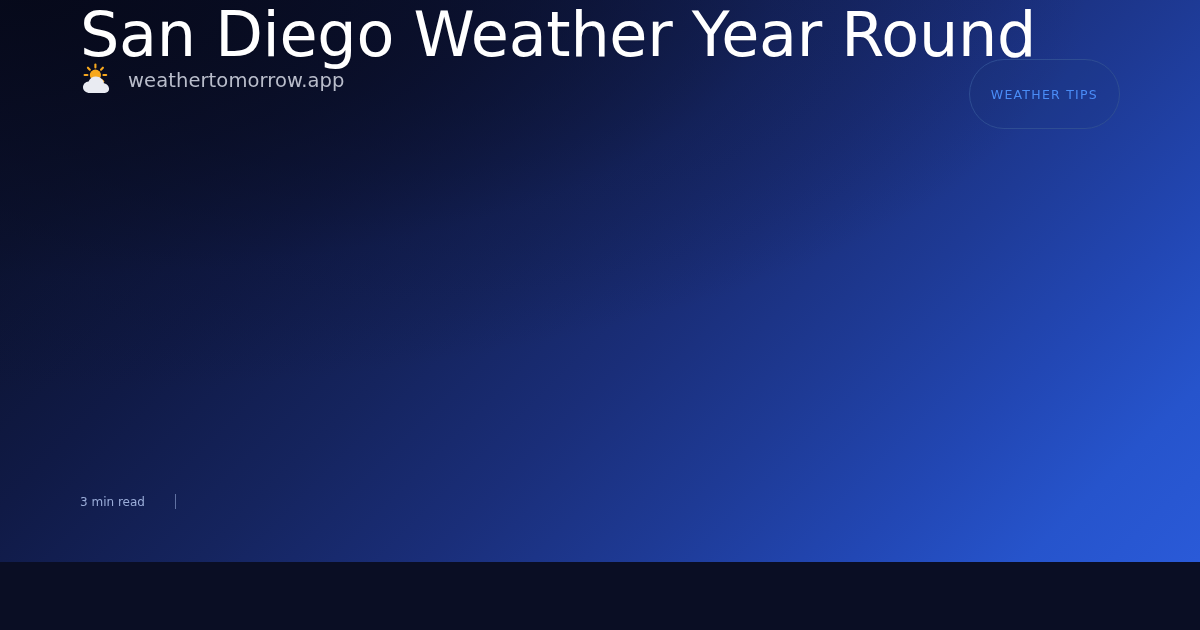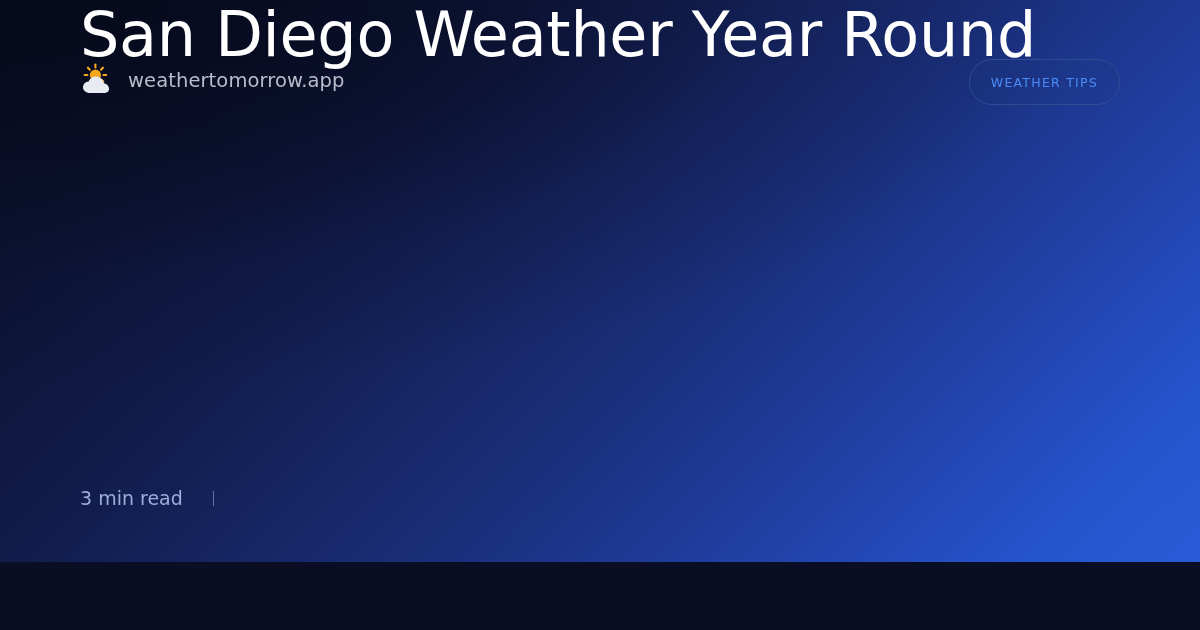--- a/index.html
+++ b/index.html
@@ -72,21 +72,21 @@
     font-weight: 400;
     white-space: nowrap;
   }
 
   .tips-btn {
     margin-top: 1px;
     display: inline-flex;
     align-items: center;
     justify-content: center;
     height: 36px;
-    padding: 4px 21px;
+    padding: 16px 21px;
     border: 1px solid #2e4d93;
     border-radius: 999px;
     background: rgba(30,54,120,0.14);
     color: #4a8cf7;
     font-size: 12.5px;
     font-weight: 400;
     letter-spacing: 1.25px;
     white-space: nowrap;
   }
 
@@ -115,21 +115,21 @@
   }
 
   
   .footer {
     position: absolute;
     left: 80px;
     bottom: 53px;
     display: flex;
     align-items: center;
     gap: 8px;
-    font-size: 19px;
+    font-size: 12px;
     color: #9fb0dd;
     white-space: nowrap;
   }
   .footer .meta-read { color: #9badd9; }
   .footer .meta-sep {
     display: inline-block;
     width: 1px;
     height: 15px;
     background: #8fa3d2;
     opacity: 0.62;

